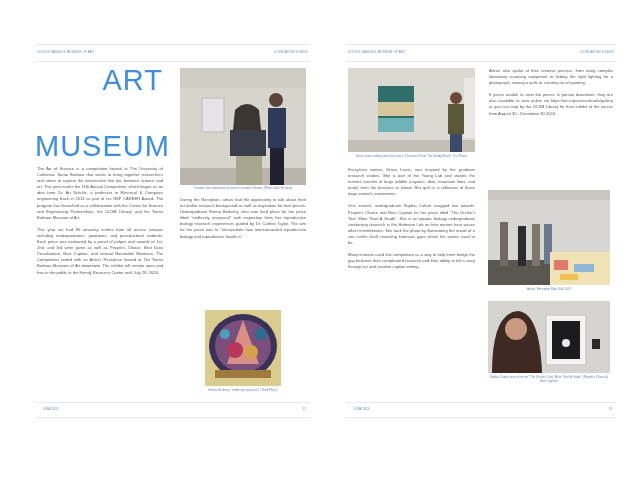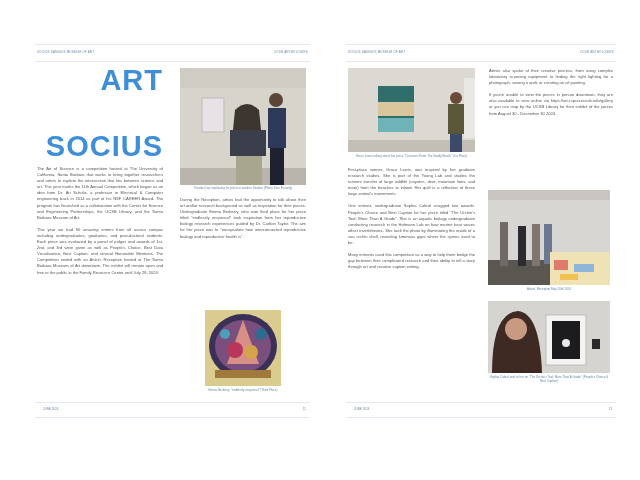--- a/index.html
+++ b/index.html
@@ -6,37 +6,37 @@
   body{width:640px;height:480px;position:relative;overflow:hidden;font-family:"Liberation Sans",sans-serif;color:#555;}
   .page{position:absolute;top:44px;height:380px;}
   #left{left:35px;width:275px;}
   #right{left:346px;width:270px;}
   .hdr{position:absolute;top:0;left:0;right:0;height:16px;border-top:1px solid #e3e9f0;border-bottom:1px solid #e3e9f0;}
   .hdr span{position:absolute;top:5px;font-size:3px;color:#6a86a8;letter-spacing:.2px;}
   .hdr .l{left:2px;} .hdr .r{right:2px;}
   .ftr{position:absolute;top:358px;left:0;right:0;height:14px;border-top:1px solid #e3e9f0;border-bottom:1px solid #e3e9f0;}
   .ftr span{position:absolute;top:4px;font-size:3px;color:#6a86a8;}
   .ftr .l{left:8px;} .ftr .r{right:4px;}
-  .title{position:absolute;left:0;width:128px;text-align:right;color:#3f8fd8;font-weight:bold;font-size:29px;line-height:29px;letter-spacing:1px;}
+  .title{position:absolute;left:0;width:128px;text-align:right;color:#3f8fd8;font-weight:normal;font-size:29px;line-height:29px;letter-spacing:1px;}
   .txt{position:absolute;font-size:4.1px;line-height:6.1px;color:#555;text-align:justify;}
   .txt p{margin:0 0 6px 0;}
   .cap{position:absolute;font-size:3px;line-height:4px;color:#6a86a8;text-align:center;}
   .photo{position:absolute;overflow:hidden;}
 </style>
 </head>
 <body>
 
 <div class="page" id="left">
   <div class="hdr">
     <span class="l">SOCIUS SANGUIS MUSEUM OF ART</span>
     <span class="r">UCSB ANTHOLOGIES</span>
   </div>
 
   <div class="title" style="top:22px;">ART</div>
-  <div class="title" style="top:88px;">SOCIUS</div>
+  <div class="title" style="top:88px;">MUSEUM</div>
 
   <div class="txt" style="top:122px;left:2px;width:126px;">
     <p>The Art of Science is a competition hosted at The University of California, Santa Barbara that works to bring together researchers and artists to explore the intersection that lies between science and art. This year marks the 11th Annual Competition, which began as an idea from Dr. Ari Schultz, a professor in Electrical &amp; Computer engineering back in 2014 as part of his NSF CAREER Award. The program has flourished as a collaboration with the Center for Science and Engineering Partnerships, the UCSB Library, and the Santa Barbara Museum of Art.</p>
     <p>This year we had 90 amazing entries from all across campus including undergraduates, graduates, and post-doctoral students. Each piece was evaluated by a panel of judges and awards of 1st, 2nd, and 3rd were given as well as People's Choice, Best Data Visualization, Best Caption, and several Honorable Mentions. The Competition ended with an Artist's Reception hosted at The Santa Barbara Museum of Art downtown. The exhibit will remain open and free to the public in the Family Resource Center until July 28, 2024.</p>
   </div>
 
   <div class="photo" style="top:24px;left:145px;width:126px;height:117px;">
     <svg width="126" height="117" viewBox="0 0 126 117">
       <rect width="126" height="117" fill="#d7d4cc"></rect>
       <rect x="0" y="0" width="126" height="20" fill="#cfccc4"></rect>

